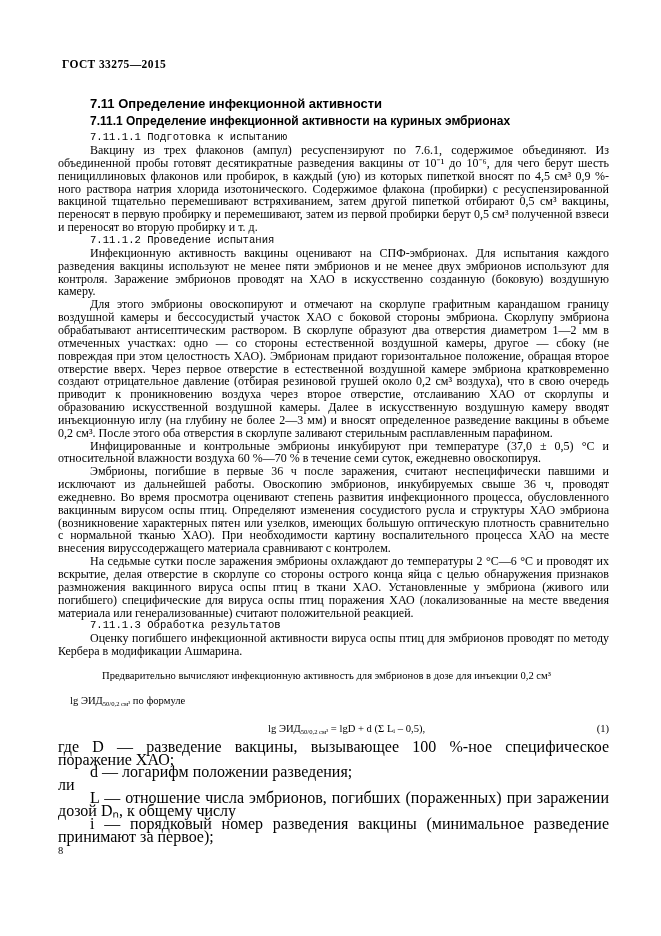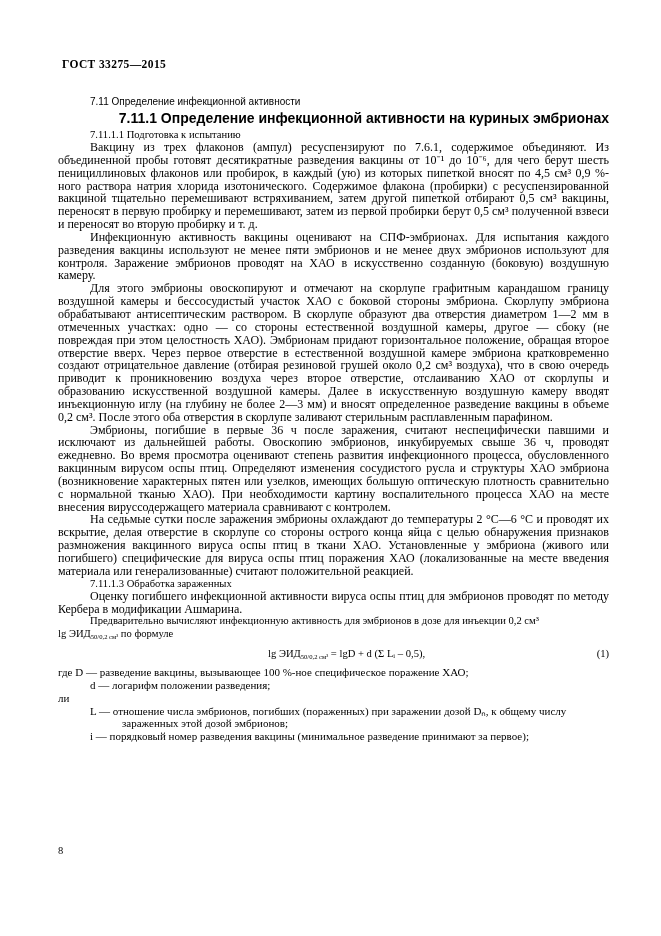--- a/index.html
+++ b/index.html
@@ -24,37 +24,37 @@
   }
   .header {
     font-family: "Liberation Serif", serif;
     font-size: 11.5px;
     font-weight: bold;
     letter-spacing: 0.4px;
     margin: 0 0 26px 4px;
   }
   .h2 {
     font-family: "Liberation Sans", sans-serif;
-    font-size: 10px;
-    font-weight: normal;
+    font-size: 13px;
+    font-weight: bold;
     margin: 0 0 3px 0;
     text-indent: 32px;
   }
   .h3 {
     font-family: "Liberation Sans", sans-serif;
-    font-size: 14px;
+    font-size: 12px;
     font-weight: bold;
     margin: 0 0 3px 0;
     text-indent: 32px;
-    text-align: right;
   }
   .h4 {
     font-size: 10.6px;
     margin: 0 0 1px 0;
     text-indent: 32px;
+    font-family: Liberation Mono, monospace;
   }
   p.body {
     font-size: 12px;
     line-height: 12.85px;
     margin: 0;
     text-align: justify;
     text-indent: 32px;
     hyphens: none;
   }
   .formula-wrap {
@@ -72,33 +72,33 @@
     position: absolute;
     right: 0;
     top: 0;
     font-size: 10.6px;
   }
   .sub {
     font-size: 6.6px;
     vertical-align: -2px;
   }
   .defline {
-    font-size: 11px;
+    font-size: 16px;
     line-height: 12.85px;
     margin: 0;
     text-align: justify;
     text-indent: 32px;
   }
   .defline.deep {
     text-indent: 64px;
   }
   .lg-line {
     font-size: 10.6px;
     line-height: 12.85px;
-    margin: 0;
+    margin: 12px;
     text-indent: 32px;
   }
   .page-number {
     position: absolute;
     left: 58px;
     bottom: 28px;
     font-size: 10.5px;
   }
   .nb { white-space: nowrap; }
 </style>
@@ -108,27 +108,29 @@
 <div class="page">
 
   <div class="header">ГОСТ 33275—2015</div>
 
   <div class="h2">7.11  Определение инфекционной активности</div>
   <div class="h3">7.11.1  Определение инфекционной активности на куриных эмбрионах</div>
   <div class="h4">7.11.1.1  Подготовка к испытанию</div>
 
   <p class="body">Вакцину из трех флаконов (ампул) ресуспензируют по 7.6.1, содержимое объединяют. Из объединенной пробы готовят десятикратные разведения вакцины от 10⁻¹ до 10⁻⁶, для чего берут шесть пенициллиновых флаконов или пробирок, в каждый (ую) из которых пипеткой вносят по 4,5 см³ 0,9 %-ного раствора натрия хлорида изотонического. Содержимое флакона (пробирки) с ресуспензированной вакциной тщательно перемешивают встряхиванием, затем другой пипеткой отбирают 0,5 см³ вакцины, переносят в первую пробирку и перемешивают, затем из первой пробирки берут 0,5 см³ полученной взвеси и переносят во вторую пробирку и т. д.</p>
 
+  <div class="h4">7.11.1.2  Проведение испытания</div>
 
   <p class="body">Инфекционную активность вакцины оценивают на СПФ-эмбрионах. Для испытания каждого разведения вакцины используют не менее пяти эмбрионов и не менее двух эмбрионов используют для контроля. Заражение эмбрионов проводят на ХАО в искусственно созданную (боковую) воздушную камеру.</p>
   <p class="body">Для этого эмбрионы овоскопируют и отмечают на скорлупе графитным карандашом границу воздушной камеры и бессосудистый участок ХАО с боковой стороны эмбриона. Скорлупу эмбриона обрабатывают антисептическим раствором. В скорлупе образуют два отверстия диаметром 1—2 мм в отмеченных участках: одно — со стороны естественной воздушной камеры, другое — сбоку (не повреждая при этом целостность ХАО). Эмбрионам придают горизонтальное положение, обращая второе отверстие вверх. Через первое отверстие в естественной воздушной камере эмбриона кратковременно создают отрицательное давление (отбирая резиновой грушей около 0,2 см³ воздуха), что в свою очередь приводит к проникновению воздуха через второе отверстие, отслаиванию ХАО от скорлупы и образованию искусственной воздушной камеры. Далее в искусственную воздушную камеру вводят инъекционную иглу (на глубину не более 2—3 мм) и вносят определенное разведение вакцины в объеме 0,2 см³. После этого оба отверстия в скорлупе заливают стерильным расплавленным парафином.</p>
+  <p class="body">Инфицированные и контрольные эмбрионы инкубируют при температуре (37,0 ± 0,5) °С и относительной влажности воздуха 60 %—70 % в течение семи суток, ежедневно овоскопируя.</p>
   <p class="body">Эмбрионы, погибшие в первые 36 ч после заражения, считают неспецифически павшими и исключают из дальнейшей работы. Овоскопию эмбрионов, инкубируемых свыше 36 ч, проводят ежедневно. Во время просмотра оценивают степень развития инфекционного процесса, обусловленного вакцинным вирусом оспы птиц. Определяют изменения сосудистого русла и структуры ХАО эмбриона (возникновение характерных пятен или узелков, имеющих большую оптическую плотность сравнительно с нормальной тканью ХАО). При необходимости картину воспалительного процесса ХАО на месте внесения вируссодержащего материала сравнивают с контролем.</p>
   <p class="body">На седьмые сутки после заражения эмбрионы охлаждают до температуры 2 °С—6 °С и проводят их вскрытие, делая отверстие в скорлупе со стороны острого конца яйца с целью обнаружения признаков размножения вакцинного вируса оспы птиц в ткани ХАО. Установленные у эмбриона (живого или погибшего) специфические для вируса оспы птиц поражения ХАО (локализованные на месте введения материала или генерализованные) считают положительной реакцией.</p>
 
-  <div class="h4">7.11.1.3  Обработка зараженных</div>
+  <div class="h4">7.11.1.3  Обработка результатов</div>
 
   <p class="body">Оценку погибшего инфекционной активности вируса оспы птиц для эмбрионов проводят по методу Кербера в модификации Ашмарина.</p>
 
   <p class="lg-line">
     <span>Предварительно вычисляют инфекционную активность для эмбрионов в дозе для инъекции 0,2 см³</span>
   </p>
   <p class="lg-line" style="text-indent:0;">
     <span class="nb"><span>lg ЭИД</span><span class="sub">50/0,2 см³</span></span><span> по формуле</span>
   </p>
 
@@ -136,17 +138,16 @@
     <div class="formula">
       <span>lg ЭИД</span><span class="sub">50/0,2 см³</span><span> = lgD + d (Σ Lᵢ – 0,5),</span>
     </div>
     <div class="formula-num">(1)</div>
   </div>
 
   <p class="defline" style="text-indent:0;">где D — разведение вакцины, вызывающее 100 %-ное специфическое поражение ХАО;</p>
   <p class="defline">d — логарифм положении разведения;</p>
   <p class="defline" style="text-indent:0;">ли</p>
   <p class="defline">L — отношение числа эмбрионов, погибших (пораженных) при заражении дозой Dₙ, к общему числу</p>
-  <p class="defline deep">зараженных этой дозой эмбрионов;</p>
   <p class="defline">i — порядковый номер разведения вакцины (минимальное разведение принимают за первое);</p>
 
   <div class="page-number">8</div>
 </div>
 
 </body></html>

